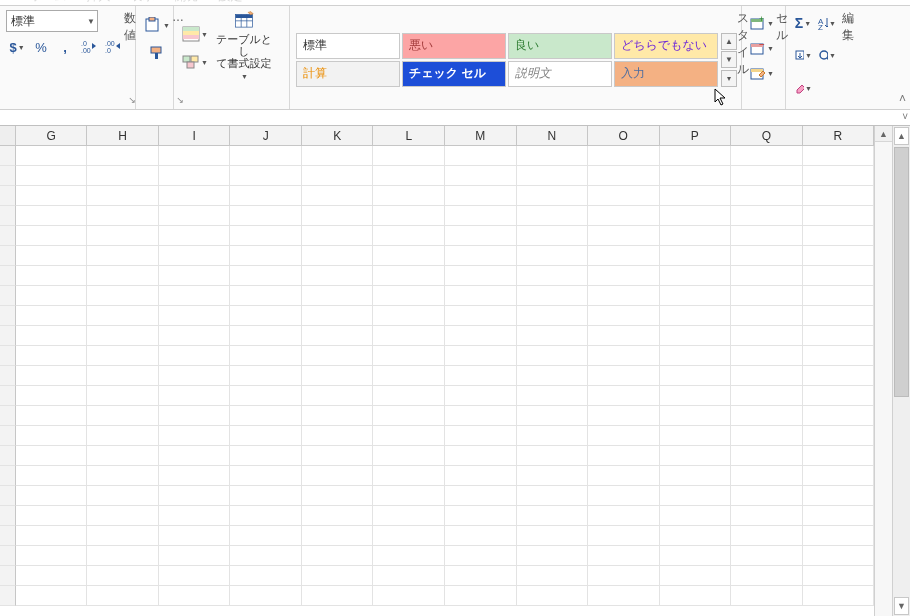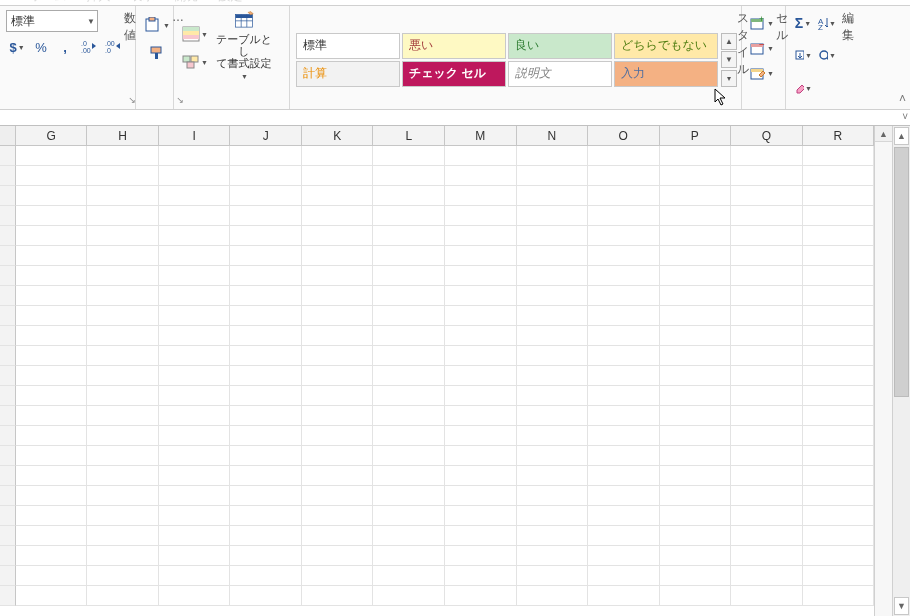--- a/index.html
+++ b/index.html
@@ -20,25 +20,25 @@
 .iconbtn { display:inline-flex; align-items:center; justify-content:center; height:22px; min-width:22px; font-size:13px; color:#2a579a; padding:0 2px; cursor:default;}
 .iconbtn .caret{font-size:7px;margin-left:1px;color:#555}
 .row { display:flex; align-items:center; gap:2px; }
 
 .bigbtn { display:flex; flex-direction:column; align-items:center; justify-content:center; font-size:11px; color:#333; width:60px; height:70px; gap:2px;}
 .bigbtn svg{width:28px;height:28px}
 
 .style-gallery { display:grid; grid-template-columns:repeat(4,104px); grid-template-rows:26px 26px; gap:2px 2px; }
 .style-cell { border:1px solid #c9c9c9; font-size:12px; display:flex; align-items:center; padding:0 6px; background:#fff; }
 .style-cell.normal{color:#333}
-.style-cell.bad{background:#fef9c3;color:#a23b3b}
+.style-cell.bad{background:#fca5a5;color:#a23b3b}
 .style-cell.good{background:#c9e8cb;color:#2e7d32}
-.style-cell.neutral{background:#ffe9a8;color:#4d7c0f}
+.style-cell.neutral{background:#ffe9a8;color:#6d28d9}
 .style-cell.calc{color:#eb8c00;font-weight:normal;background:#f2f2f2}
-.style-cell.check{background:#be185d;color:#fff;font-weight:bold}
+.style-cell.check{background:#1d4ed8;color:#fff;font-weight:bold}
 .style-cell.explain{color:#808080;font-style:italic}
 .style-cell.input{background:#f4b183;color:#4d6da0}
 .gallery-spin{display:flex;flex-direction:column;width:16px;justify-content:space-between;height:54px;margin-left:1px}
 .gallery-spin div{border:1px solid #bcbcbc;height:17px;display:flex;align-items:center;justify-content:center;font-size:8px;color:#555;background:#f4f4f4}
 
 .formula-bar{height:16px;border-bottom:1px solid #c0c0c0;background:#fff;position:relative}
 .formula-bar .expand{position:absolute;right:2px;top:1px;font-size:10px;color:#777}
 
 .sheet-area{position:relative;display:flex;height:490px}
 .col-headers{display:flex;height:20px;border-bottom:1px solid #c6c6c6;background:#f3f3f3}

